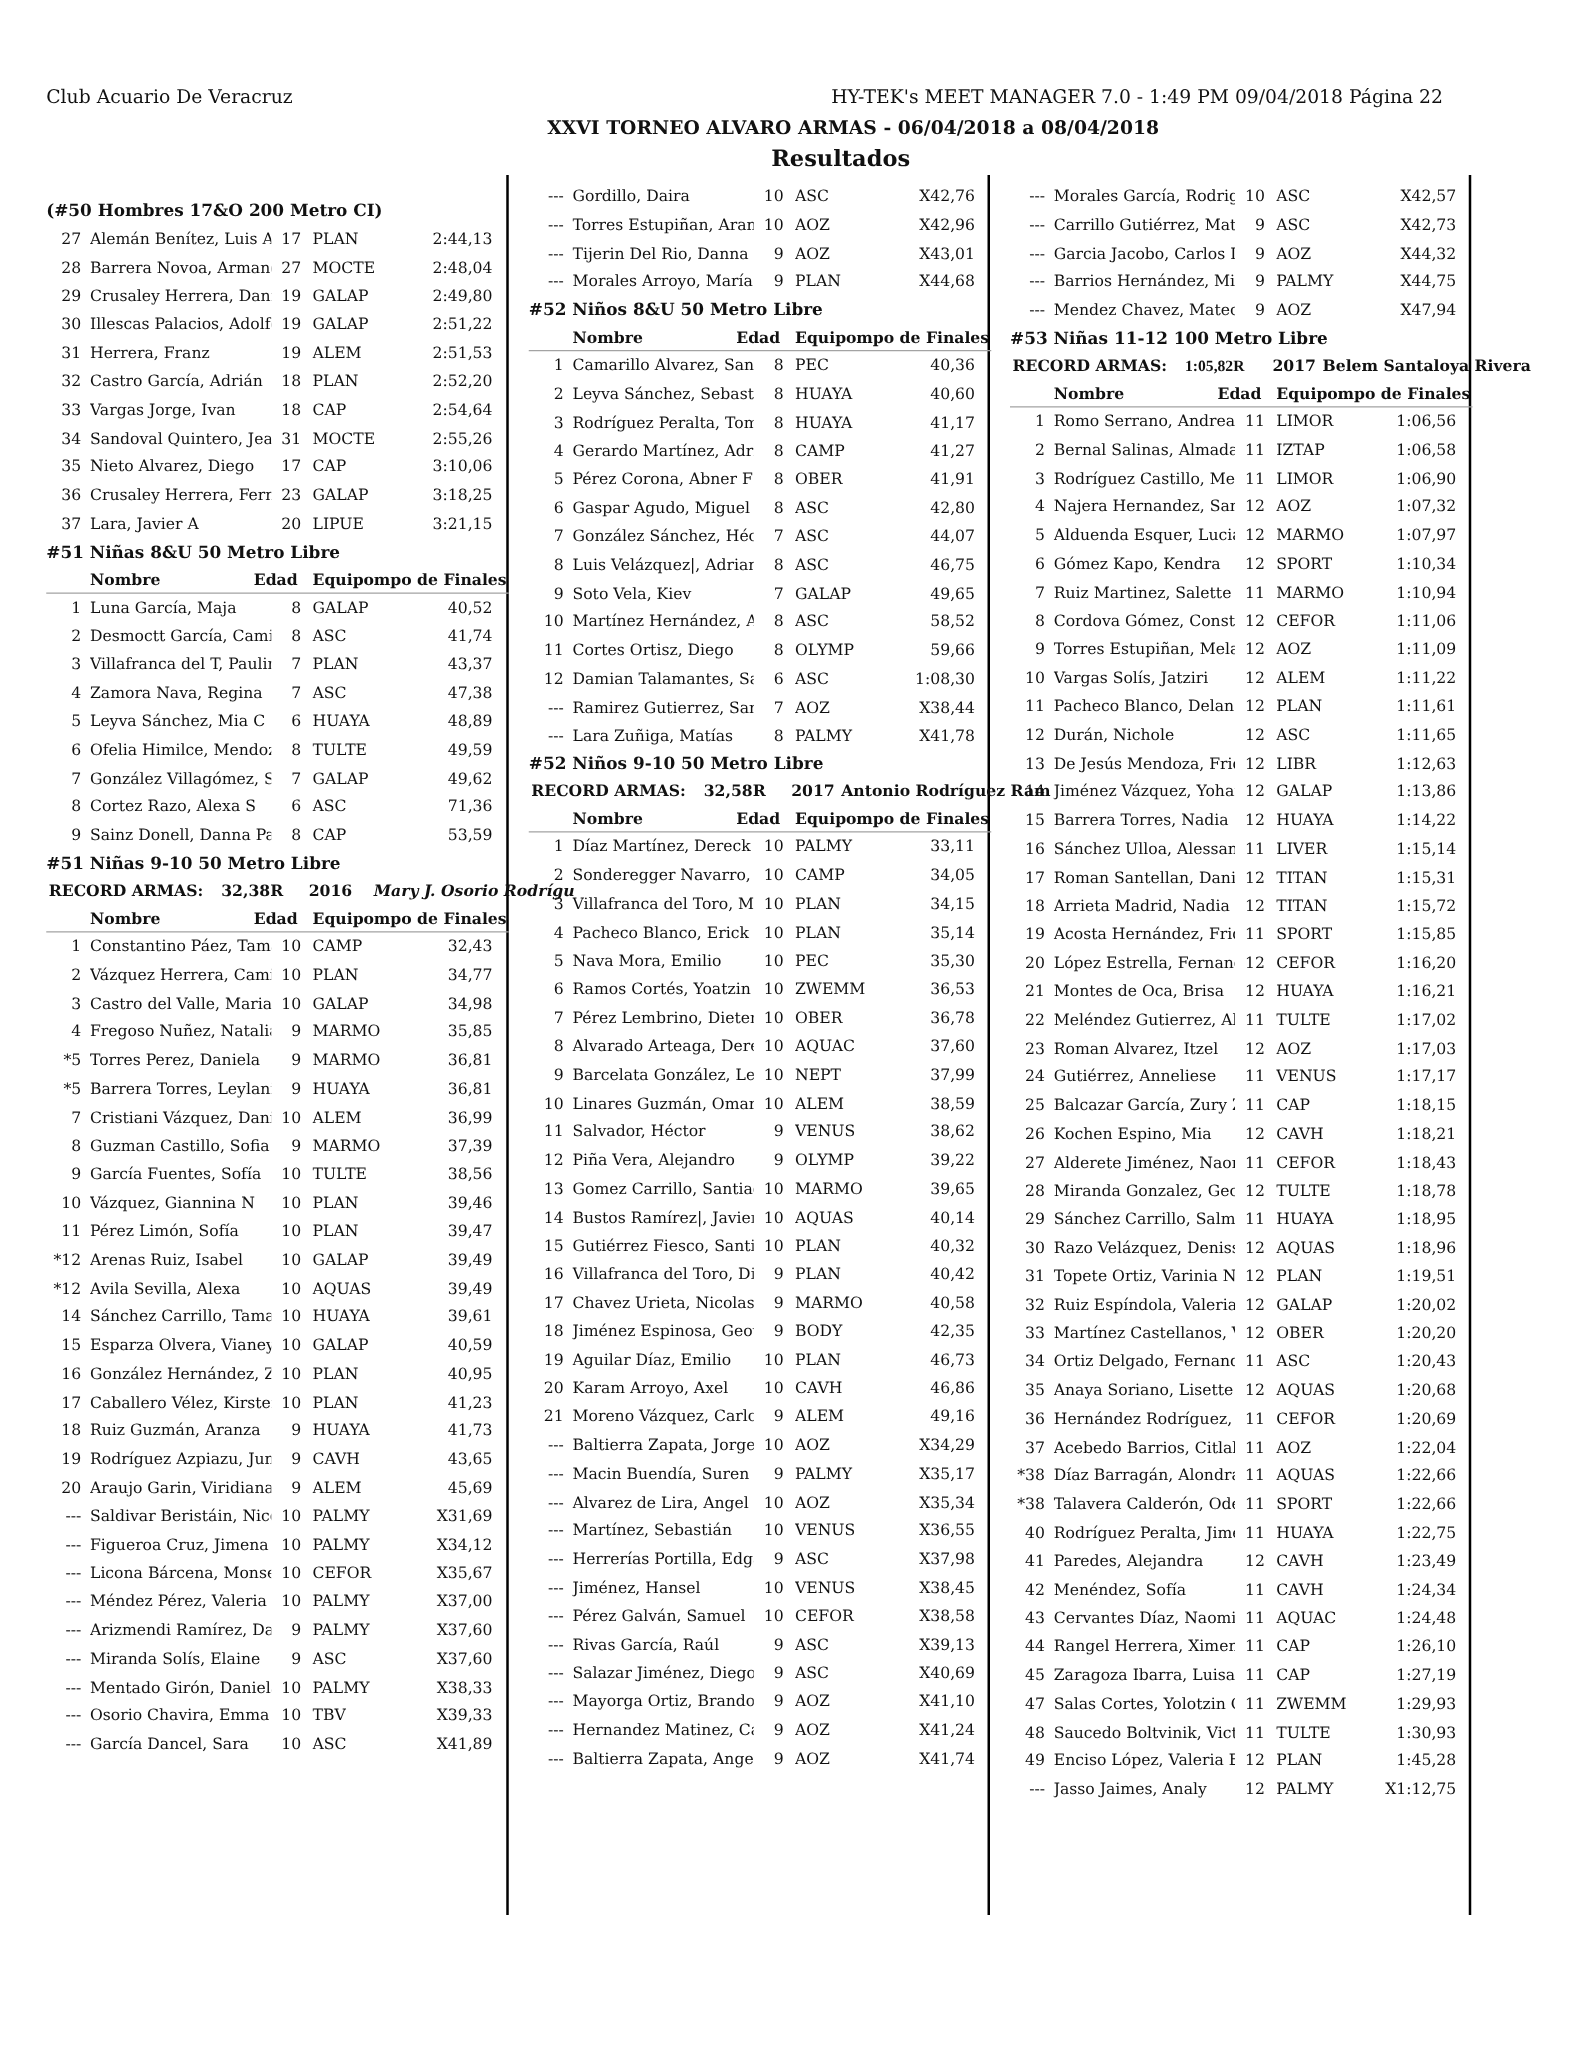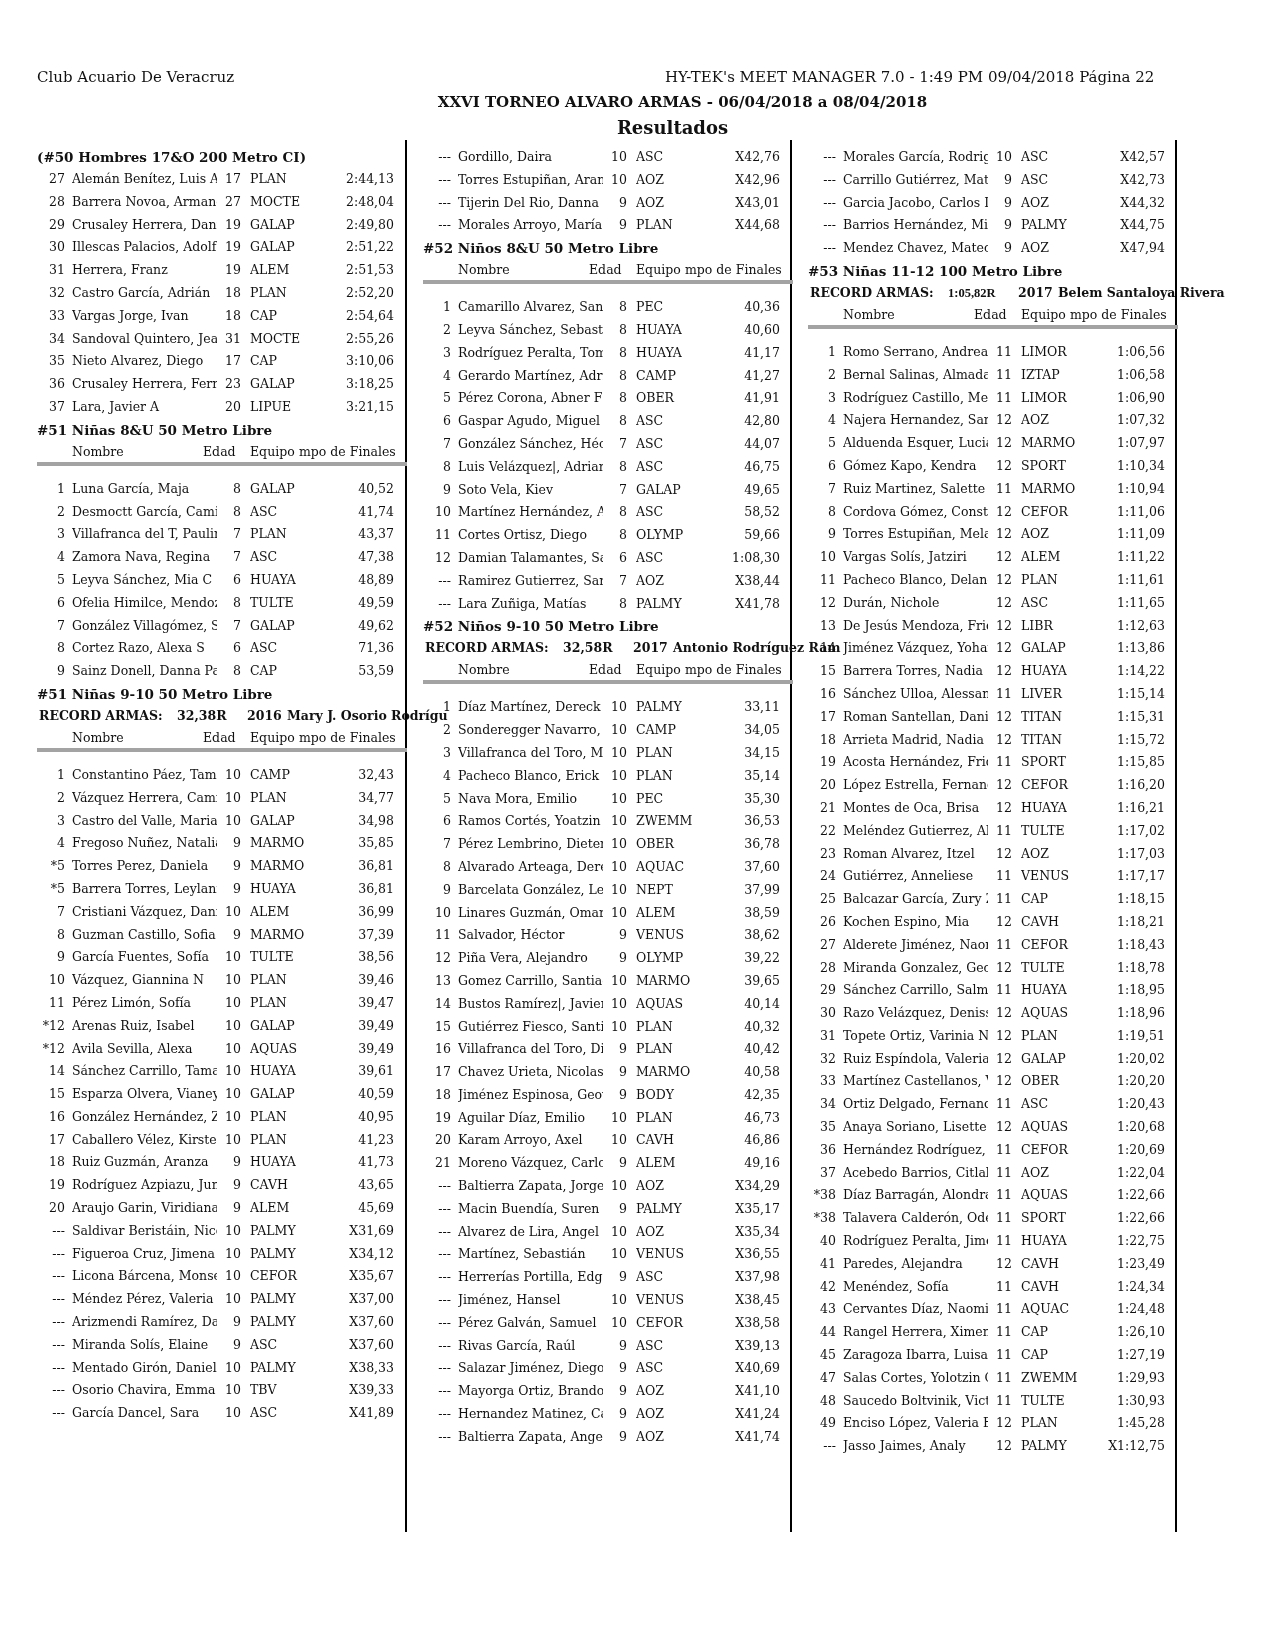--- a/index.html
+++ b/index.html
@@ -13,24 +13,24 @@
   .vline { position: absolute; top: 140px; width: 2px; height: 1392px; background: #000; }
   .col { position: absolute; top: 146px; width: 370px; font-size: 12.5px; }
   .row { height: 22.8px; line-height: 22.8px; white-space: nowrap; position: relative; }
   .row span { position: absolute; top: 0; overflow: hidden; }
   .c-place { left: 0; width: 28px; text-align: right; }
   .c-name { left: 35px; width: 145px; }
   .c-age { left: 180px; width: 24px; text-align: right; }
   .c-team { left: 213px; width: 70px; }
   .c-time { left: 280px; width: 77px; text-align: right; }
   .ev-title { font-weight: bold; font-size: 13.5px; height: 22px; line-height: 22px; white-space: nowrap; }
-  .ev-title.first { margin-top: 0; }
+  .ev-title.first { margin-top: 12px; }
   .record { font-weight: bold; font-size: 12.5px; height: 22px; line-height: 22px; white-space: nowrap; position: relative; }
   .record span { position: absolute; top: 0; }
-  .colhead { font-weight: normal; font-size: 12.5px; height: 21px; line-height: 21px; position: relative; border-bottom: 4px solid #a3a3a3; margin-bottom: 12px; }
+  .colhead { font-weight: bold; font-size: 12.5px; height: 21px; line-height: 21px; position: relative; border-bottom: 1px solid #a3a3a3; margin-bottom: 0; }
   .colhead span { position: absolute; top: 0; white-space: nowrap; }
 </style>
 </head>
 <body>
 
 <div>
   <div class="hdr-left">Club Acuario De Veracruz</div>
   <div class="hdr-right">HY-TEK's MEET MANAGER 7.0 - 1:49 PM  09/04/2018  Página 22</div>
   <div class="hdr-title"><b>XXVI  TORNEO ALVARO ARMAS - 06/04/2018 a 08/04/2018</b></div>
   <div class="hdr-sub">Resultados</div>
@@ -192,21 +192,21 @@
         <span class="c-team">CAP</span>
         <span class="c-time">53,59</span>
       </div>
     </div>
     <div class="event">
       <div class="ev-title">#51  Niñas 9-10 50 Metro Libre</div>
       <div class="record">
         <span style="left: 2px;">RECORD ARMAS:</span>
         <span style="left: 140px; text-align: right;">32,38R</span>
         <span style="left: 210px;">2016</span>
-        <span style="left: 250px;">Mary J. Osorio Rodrígu</span>
+        <span style="left: 262px; font-style: italic;">Mary J. Osorio Rodrígu</span>
       </div>
       <div class="colhead">
         <span style="left: 35px;">Nombre</span>
         <span style="left: 166px;">Edad</span>
         <span style="left: 213px;">Equipo</span>
         <span style="left: 262px;">mpo de Finales</span>
       </div>
       <div class="row">
         <span class="c-place">1</span>
         <span class="c-name">Constantino Páez, Tamar</span>

